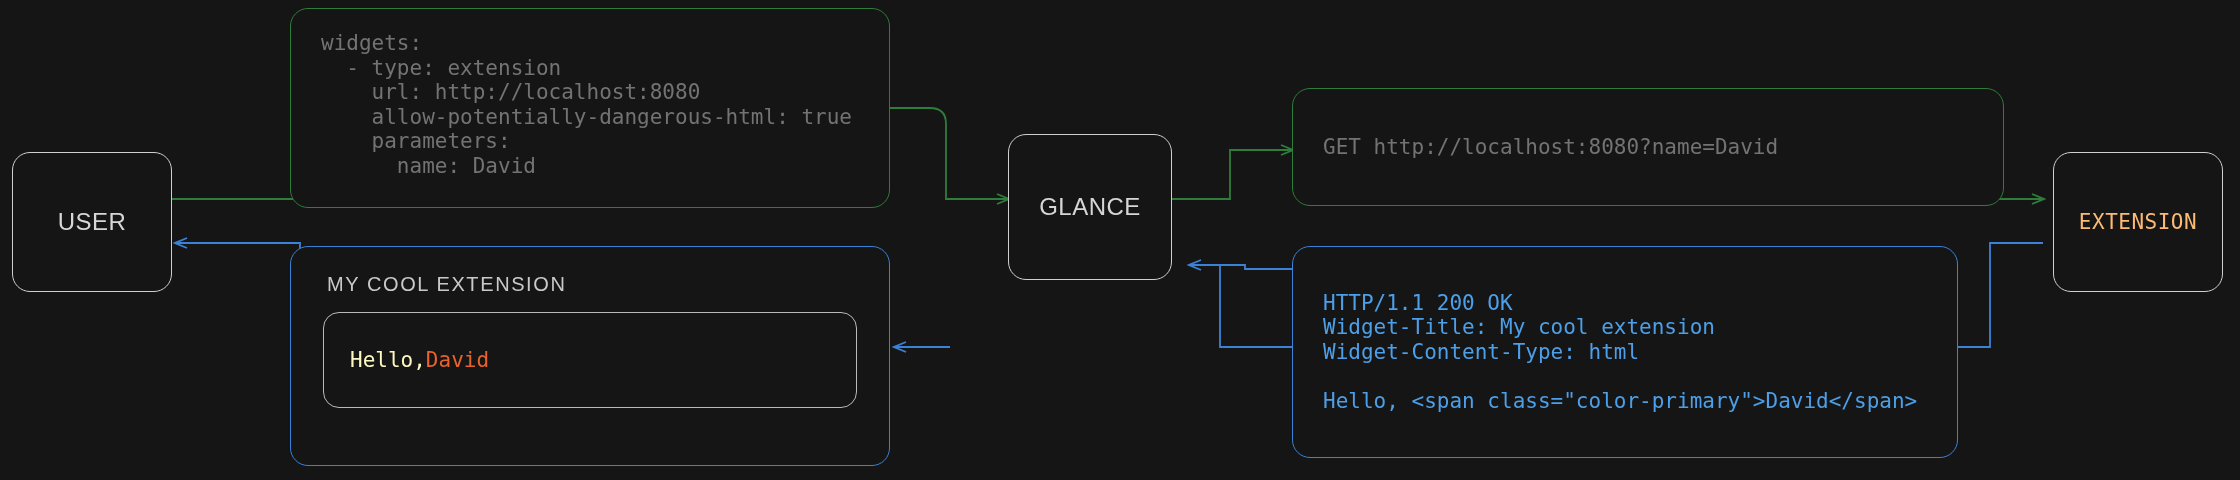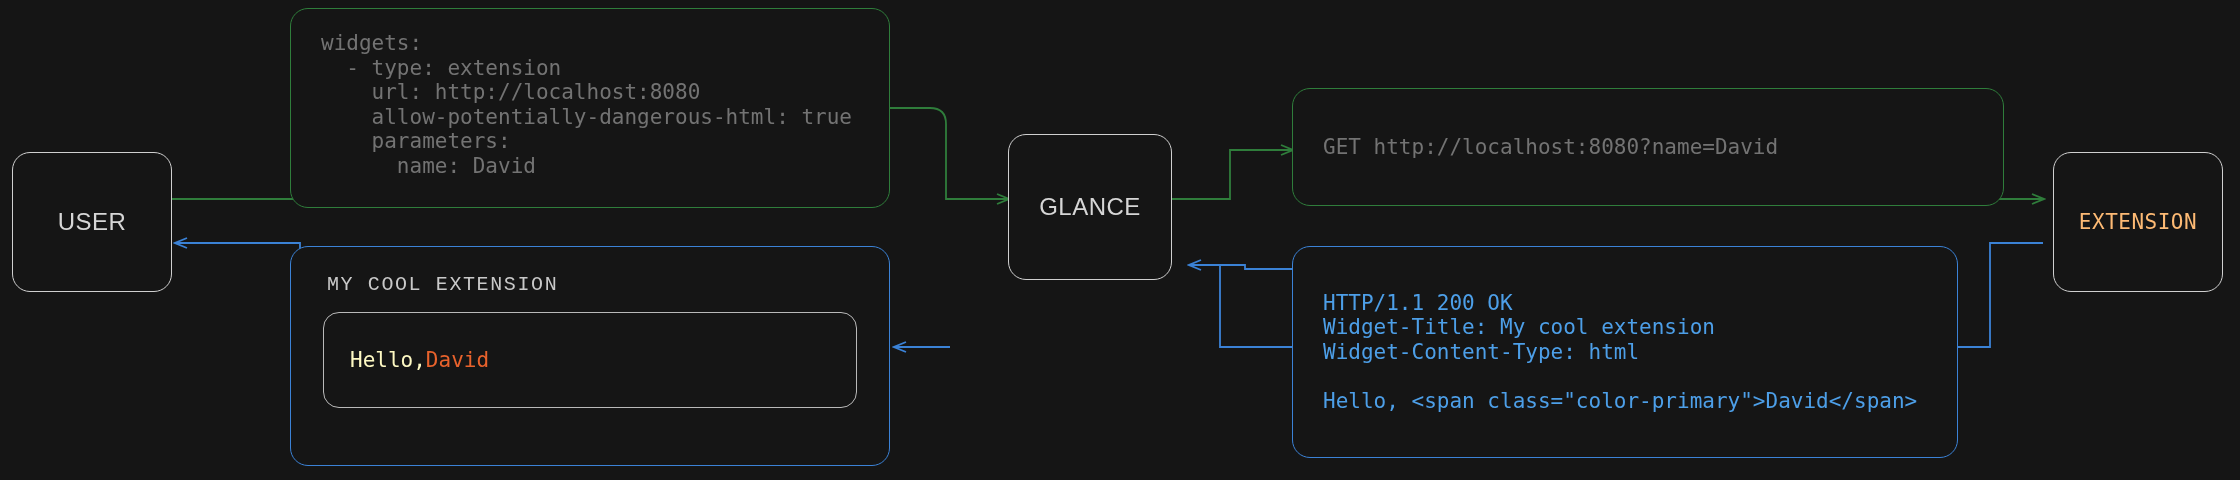--- a/index.html
+++ b/index.html
@@ -58,21 +58,21 @@
   pre.code {
     margin: 0;
     font-family: "DejaVu Sans Mono", monospace;
     font-size: 21px;
     line-height: 24.5px;
     white-space: pre;
   }
   pre.code.green { color: #737373; }
   pre.code.blue  { color: #4d9fe8; }
   .widget-title {
-    font-family: Liberation Mono, monospace;
+    font-family: Liberation Sans, sans-serif;
     font-size: 20px;
     letter-spacing: 1.6px;
     color: #c9c9c9;
     margin: 0 0 16px 4px;
   }
   .widget-inner {
     box-sizing: border-box;
     border: 1.5px solid #b9b9b9;
     border-radius: 16px;
     padding: 28px 26px;

